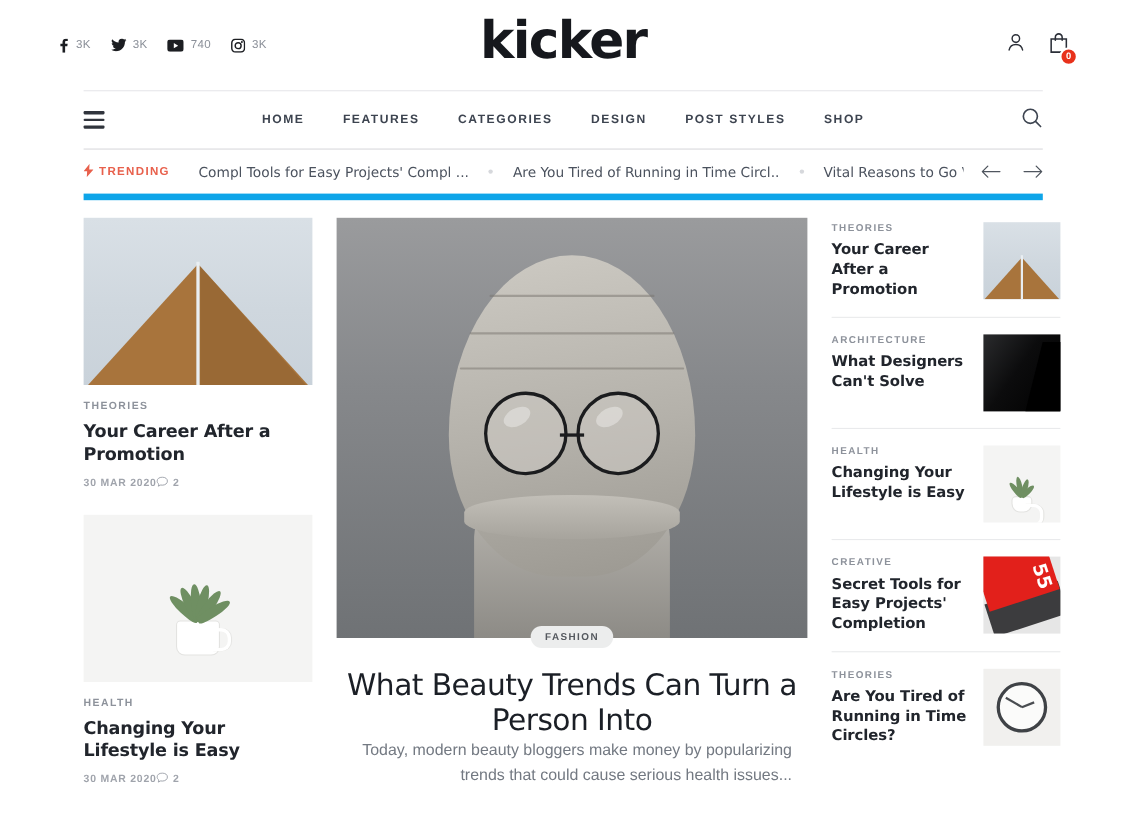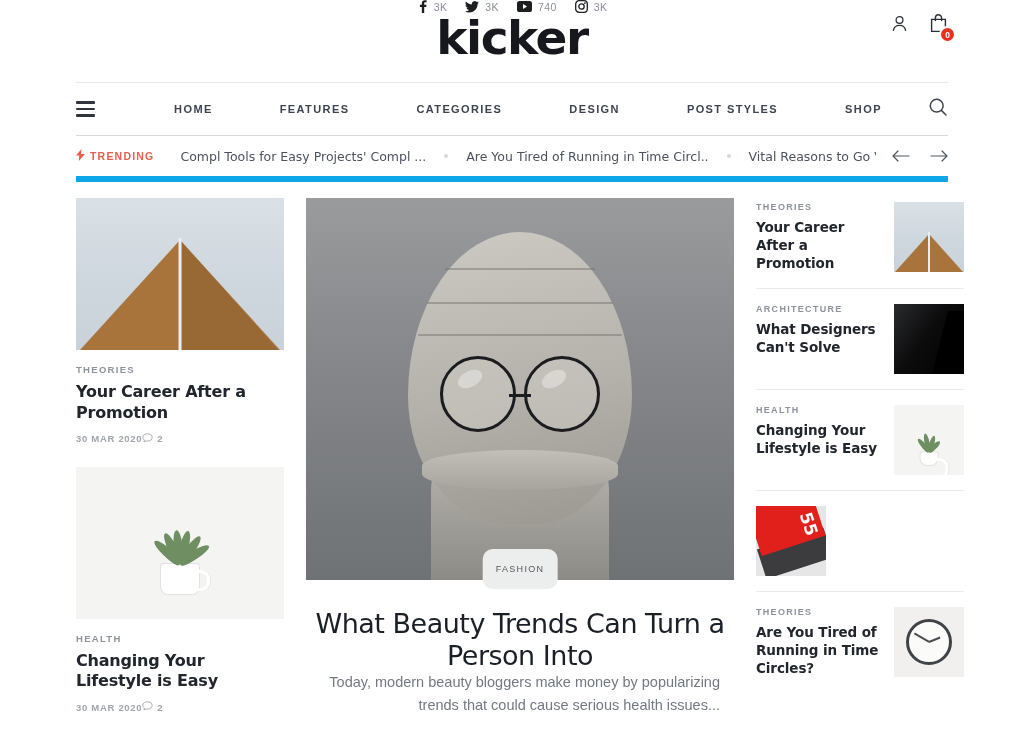--- a/index.html
+++ b/index.html
@@ -9,23 +9,22 @@
     font-family: "Liberation Sans", sans-serif;
     color: #2b2f38;
     overflow: hidden;
   }
   .page { width: 1024px; height: 745px; position: relative; background:#fff; }
 
   
   .topbar {
     height: 82px;
     display: flex; align-items: center;
-    padding: 0 76px;
+    padding: 0 52px;
     position: relative;
-    flex-direction: column;
   }
   .social { display: flex; align-items: center; gap: 18px; }
   .social-item { display: flex; align-items: center; gap: 6px; cursor: pointer; }
   .social-item svg { display:block; }
   .social-count {
     font-size: 10.5px; color: #8a8f98; letter-spacing: .4px;
     font-family: "Liberation Sans", sans-serif;
   }
   .brand {
     position: absolute; left: 0; right: 0; top: 14px;
@@ -63,21 +62,21 @@
   .hamburger i { display: block; width: 19px; height: 2.5px; background: #30343c; border-radius: 1px; }
   .menu {
     position: absolute; left: 0; right: 0;
     display: flex; justify-content: center; align-items: center; gap: 35px;
     pointer-events: none;
   }
   .menu a {
     pointer-events: auto;
     font-size: 11px; font-weight: 700; letter-spacing: 1.4px;
     color: #3d4450; text-decoration: none; text-transform: uppercase;
-    cursor: pointer; white-space: nowrap; margin-left: 32px;
+    cursor: pointer; white-space: nowrap;
   }
   .search-btn { margin-left: auto; cursor: pointer; display: flex; z-index: 2; }
 
   
   .trending {
     height: 46px; margin: 0 76px;
     border-bottom: 6px solid #0ea5e9;
     display: flex; align-items: center; gap: 0;
   }
   .trending-label {
@@ -121,22 +120,22 @@
     color: #a0a4ac; text-transform: uppercase; font-weight: 600;
   }
   .meta .cm { display: flex; align-items: center; gap: 4px; }
 
   .hero-wrap { position: relative; width: 428px; }
   .hero-img { width: 428px; height: 382px; display: block; }
   .badge {
     position: absolute; left: 50%; transform: translateX(-50%);
     bottom: -9px;
     background: #eceded; color: #55595f;
-    font-size: 9px; font-weight: 400; letter-spacing: 1.3px;
-    padding: 15px 13px; border-radius: 10px; text-transform: uppercase;
+    font-size: 9px; font-weight: 700; letter-spacing: 1.3px;
+    padding: 5px 13px; border-radius: 10px; text-transform: uppercase;
     cursor: pointer;
   }
   .hero-title {
     margin-top: 28px; text-align: center;
     font-size: 27px; font-weight: 400; line-height: 1.17;
     color: #1b1f26; letter-spacing: -.5px;
     font-family: "DejaVu Sans", sans-serif; cursor: pointer;
   }
   .hero-excerpt {
     text-align: right;
@@ -510,20 +509,24 @@
         <div class="side-thumb img-plant">
           <div class="cup" style="width:17px;height:13px;bottom:14%"></div>
           <div class="leaf" style="width:5px;height:17px;bottom:32%;transform:translateX(-50%) rotate(-40deg)"></div>
           <div class="leaf" style="width:5px;height:19px;bottom:32%;transform:translateX(-50%) rotate(-12deg)"></div>
           <div class="leaf" style="width:5px;height:17px;bottom:32%;transform:translateX(-50%) rotate(18deg)"></div>
           <div class="leaf" style="width:5px;height:15px;bottom:32%;transform:translateX(-50%) rotate(46deg)"></div>
         </div>
       </div>
 
       <div class="side-item">
+        <div class="side-text">
+          <div class="side-cat">CREATIVE</div>
+          <div class="side-title">Secret Tools for Easy Projects' Completion</div>
+        </div>
         <div class="side-thumb img-laptop">
           <div class="base"></div>
           <div class="screen"></div>
           <div class="num">55</div>
         </div>
       </div>
 
       <div class="side-item">
         <div class="side-text">
           <div class="side-cat">THEORIES</div>

